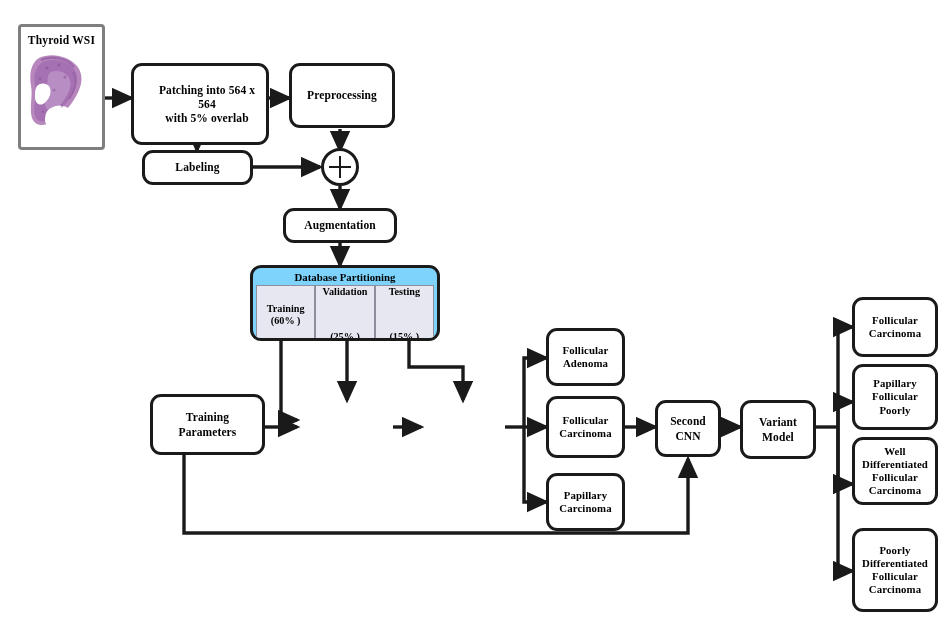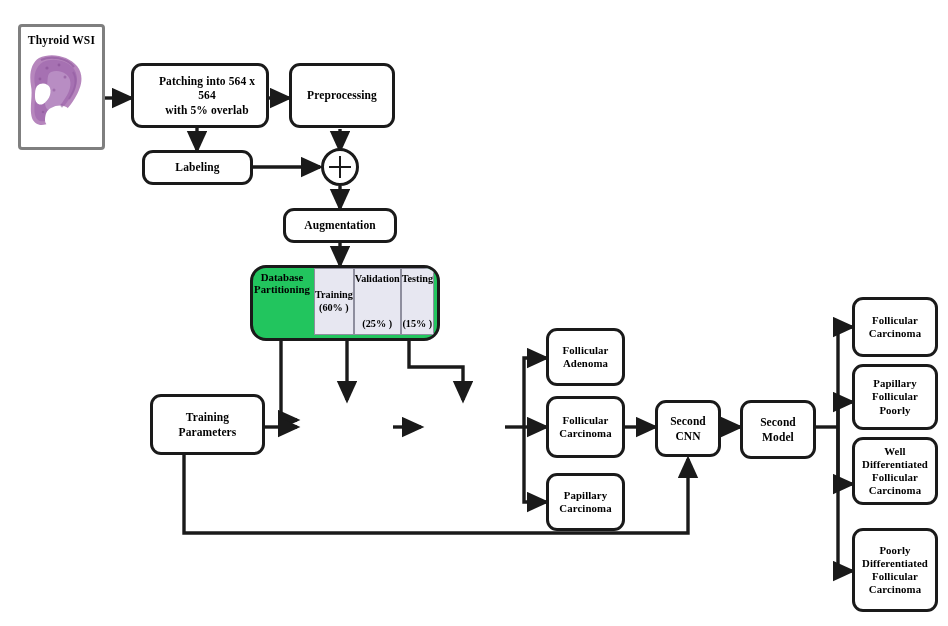--- a/index.html
+++ b/index.html
@@ -47,25 +47,25 @@
     position:relative;
     flex:1;width:100%;
     overflow:hidden;
   }
   .wsi-thumb svg{position:absolute;left:0;top:0;}
 
   
   .dbpart{
     position:absolute;
     box-sizing:border-box;
-    background:#22c55e;
+    background:#7dd3fc;
     border:3px solid #1a1a1a;
-    border-radius:16px;
+    border-radius:11px;
     z-index:3;
-    display:flex;flex-direction:row;
+    display:flex;flex-direction:column;
     overflow:hidden;
   }
   .dbpart-title{
     text-align:center;font-weight:bold;color:#000;
     padding-top:3px;padding-bottom:2px;
   }
   .dbpart-row{
     flex:1;display:flex;
     padding:0 3px 3px 3px;
     gap:0;
@@ -182,21 +182,21 @@
           <circle cx="44" cy="31" r="1.5" fill="#7d3f8c" opacity="0.55"></circle>
           <circle cx="33" cy="44" r="1.5" fill="#7d3f8c" opacity="0.5"></circle>
           <circle cx="41" cy="60" r="1.4" fill="#7d3f8c" opacity="0.5"></circle>
           <circle cx="19" cy="33" r="1.4" fill="#7d3f8c" opacity="0.55"></circle>
           <circle cx="22" cy="66" r="1.3" fill="#7d3f8c" opacity="0.5"></circle>
         </g>
       </svg>
     </div>
   </div>
 
-  <div class="node fs11" style="left:131px;top:63px;width:138px;height:65px;padding-left:14px;">
+  <div class="node fs11" style="left:131px;top:63px;width:138px;height:82px;padding-left:14px;">
     <span>
       <span>Patching into 564 x 564</span>
       <span>with 5%  overlab</span>
     </span>
   </div>
 
   <div class="node fs11" style="left:142px;top:150px;width:111px;height:35px;">
     <span>Labeling</span>
   </div>
 
@@ -256,21 +256,21 @@
     <span>
       <span>Papillary</span>
       <span>Carcinoma</span>
     </span>
   </div>
 
   <div class="node fs11" style="left:655px;top:400px;width:66px;height:57px;">
     <span>Second CNN</span>
   </div>
   <div class="node fs11" style="left:740px;top:400px;width:76px;height:59px;">
-    <span>Second Model</span>
+    <span>Variant Model</span>
   </div>
 
   <div class="node fs105" style="left:852px;top:297px;width:86px;height:60px;">
     <span>
       <span>Follicular</span>
       <span>Carcinoma</span>
     </span>
   </div>
   <div class="node fs105" style="left:852px;top:364px;width:86px;height:66px;">
     <span>

